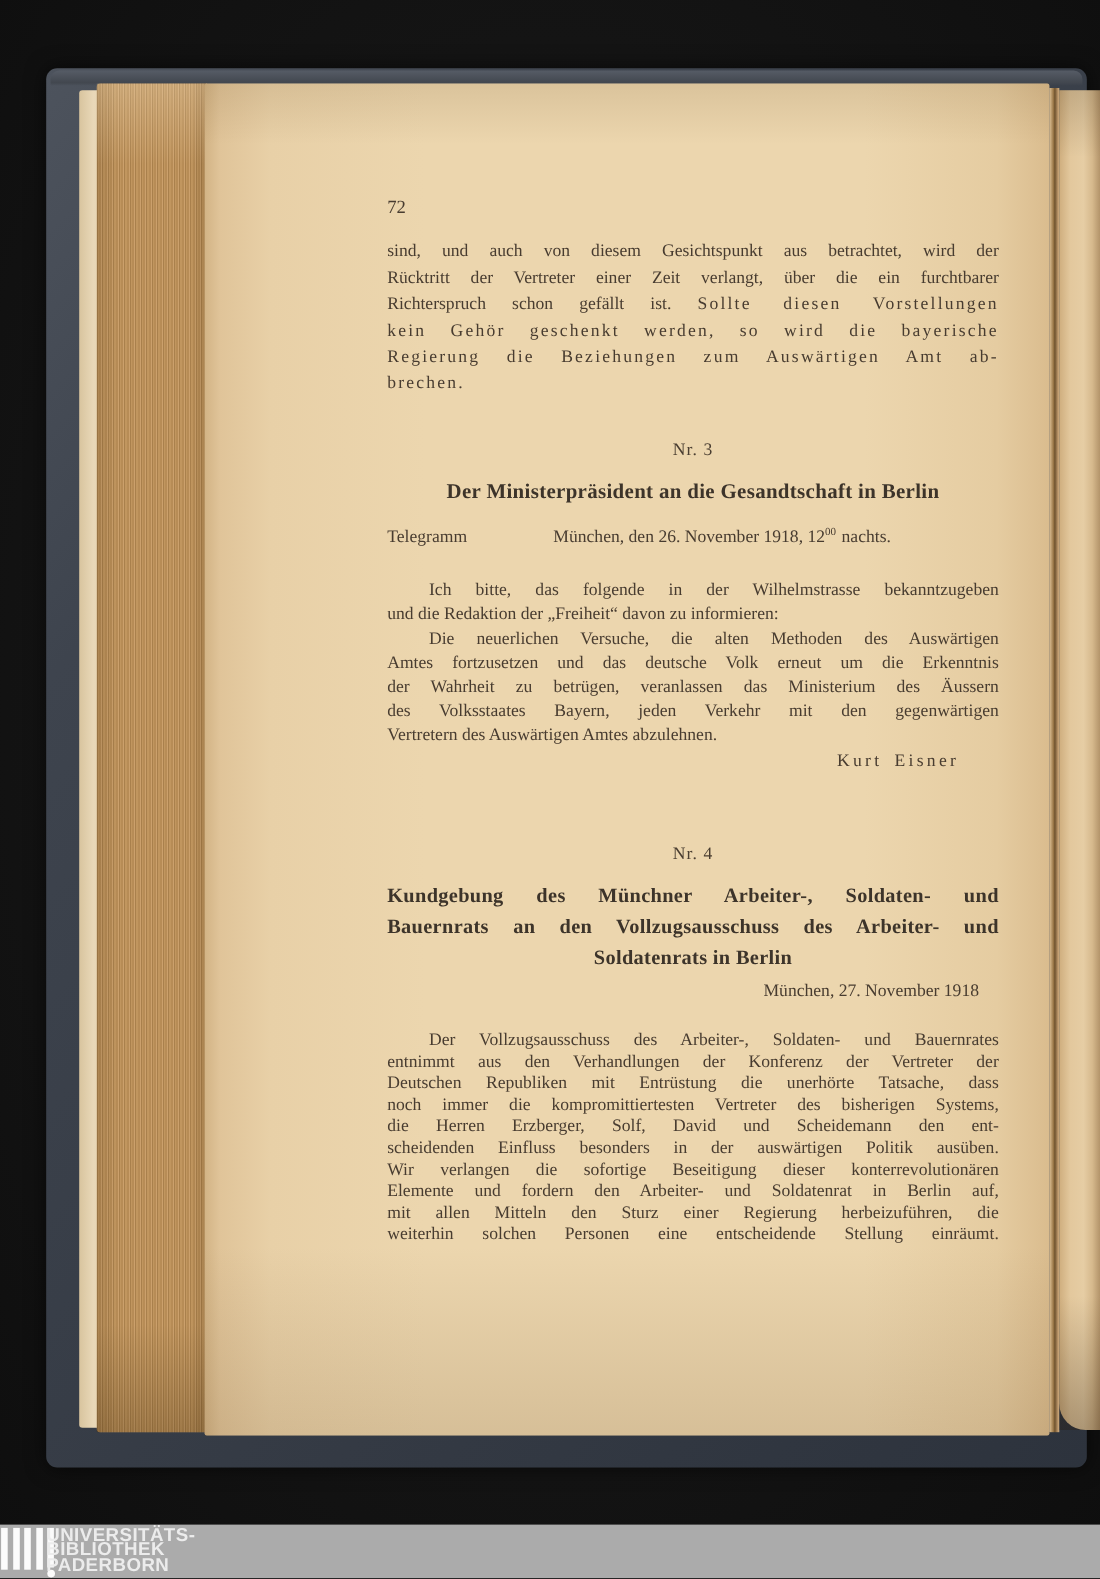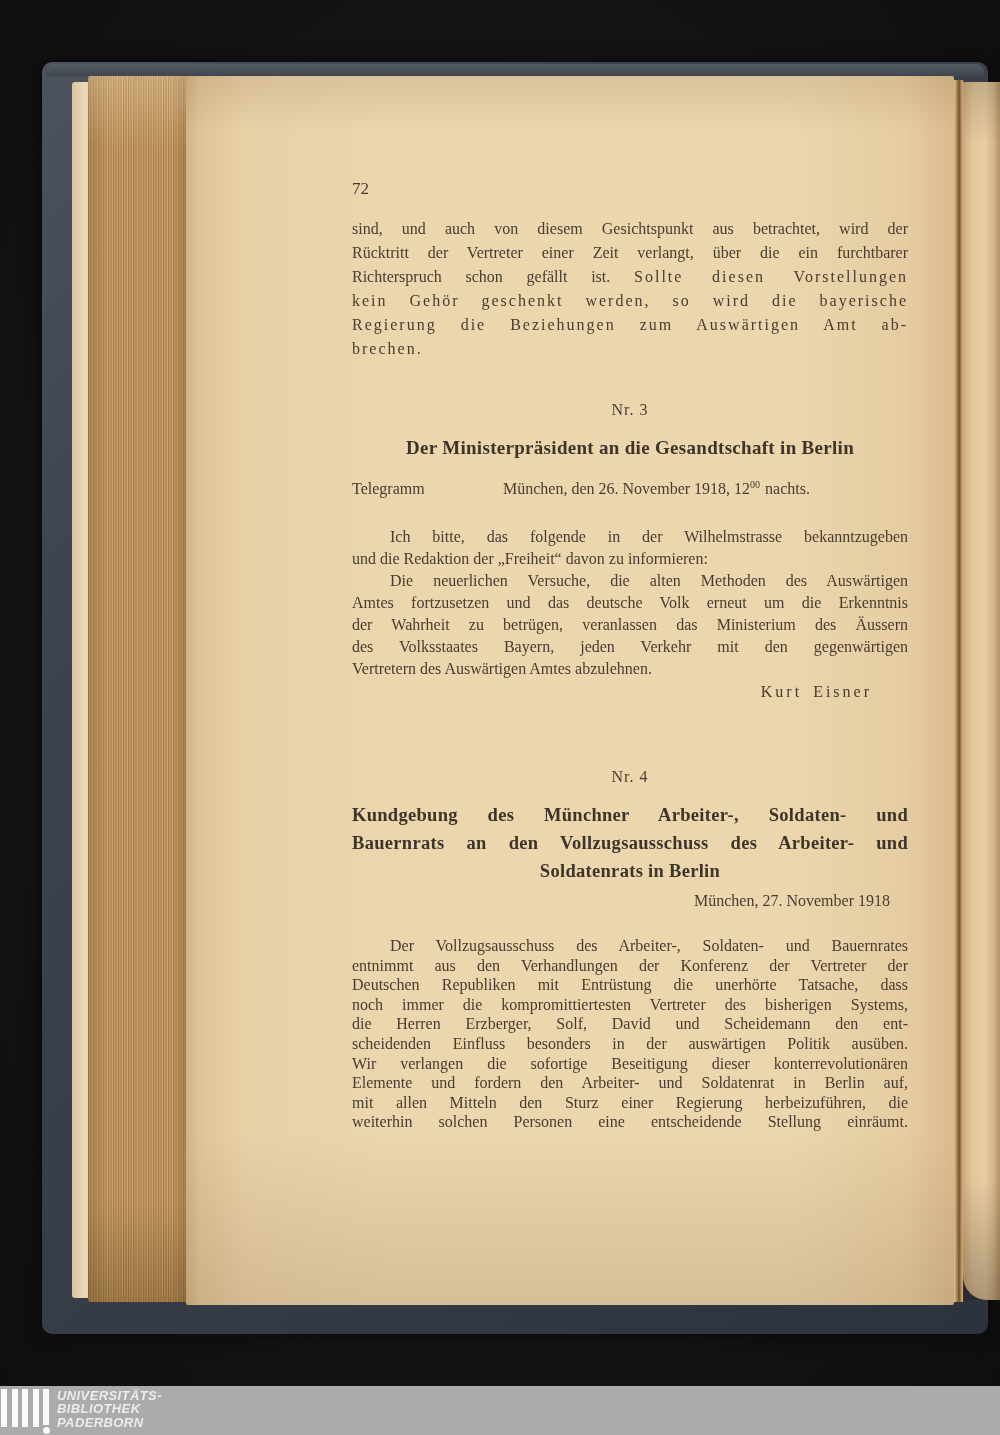--- a/index.html
+++ b/index.html
@@ -56,22 +56,22 @@
   .nr4{top:692px;}
   .title4{top:725px;font-size:18.5px;line-height:28px;font-weight:bold;color:#3d342a;letter-spacing:0.3px;}
   .date4{top:816px;font-size:16px;text-align:right;padding-right:18px;box-sizing:border-box;}
   .body4{top:860px;font-size:16px;line-height:19.6px;}
   
   .banner{position:absolute;left:0;top:1386px;width:1000px;height:49px;background:#ababab;
           font-family:"Liberation Sans","DejaVu Sans",sans-serif;}
   .bar{position:absolute;top:3px;width:6px;height:38px;background:#fbfbfb;}
   .bar1{left:1px;}.bar2{left:11.5px;}.bar3{left:22px;}.bar4{left:32.5px;}.bar5{left:43px;height:36px;}
   .bardot{position:absolute;left:42.5px;top:41px;width:7px;height:7px;border-radius:50%;background:#fbfbfb;}
-  .banner-text{position:absolute;left:57px;top:3px;color:#ececec;font-size:13px;font-weight:bold;
-          line-height:13.4px;letter-spacing:0.4px;font-style:italic;}
+  .banner-text{position:absolute;left:42px;top:3px;color:#ececec;font-size:17px;font-weight:bold;
+          line-height:13.4px;letter-spacing:0.4px;}
 </style>
 </head>
 <body>
 
 <div class="stage">
 
   <div class="cover"></div>
   <div class="cover-edge-hl"></div>
   <div class="endpaper"></div>
   <div class="fore-edge"></div>

